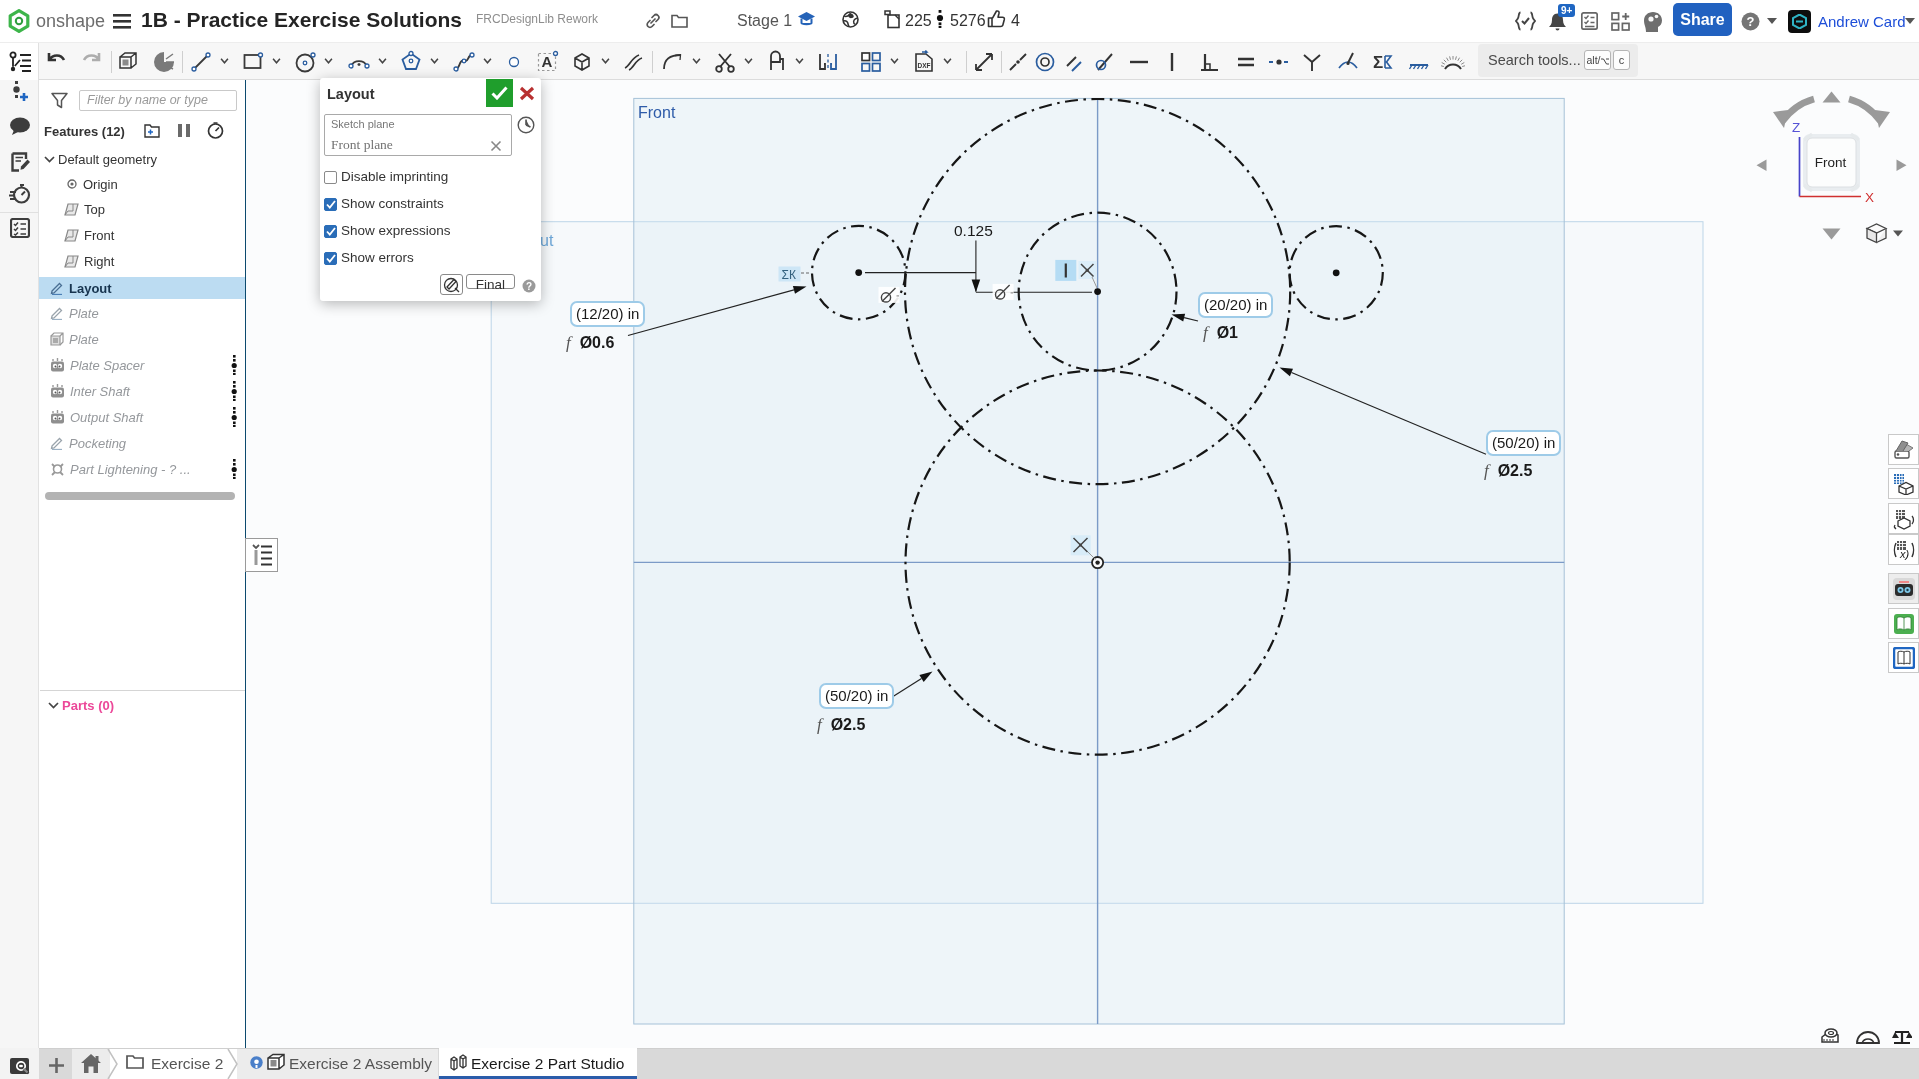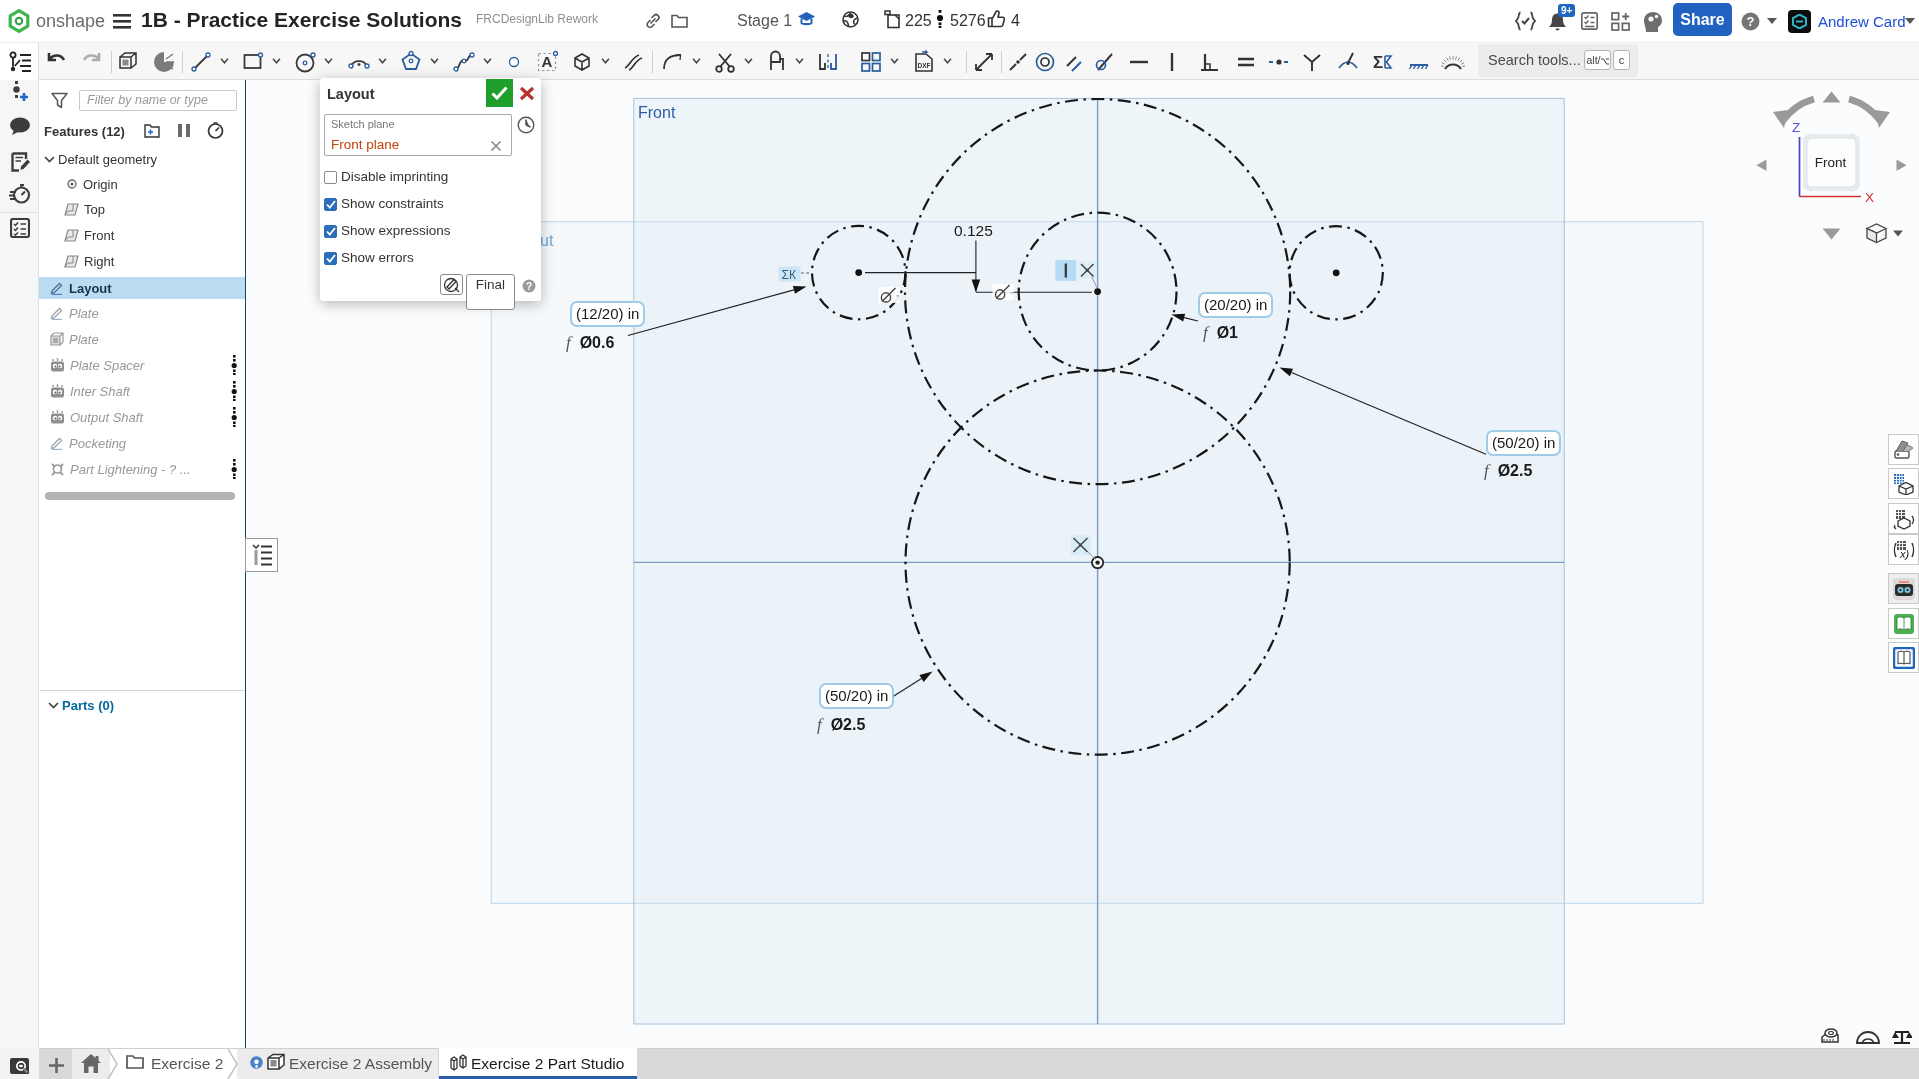--- a/index.html
+++ b/index.html
@@ -497,21 +497,21 @@
         <rect x="3" y="14.5" width="2.6" height="2.6" fill="#111"></rect>
         <rect x="3" y="18" width="2.6" height="2" fill="#111"></rect>
       </svg>
     </div>
     <div class="abs" style="left:6px;top:412px;width:190px;height:8px;background:#b3b3b3;border-radius:4px;"></div>
     <div class="abs" style="left:1px;top:610px;width:205px;height:1px;background:#d5d5d5;"></div>
     <div class="abs" style="left:4px;top:618px;display:flex;align-items:center;">
       <svg width="11" height="7" viewBox="0 0 11 7" style="margin:0 3px 0 5px">
         <path d="M1 1 L5.5 5.5 L10 1" stroke="#444" stroke-width="1.7" fill="none"></path>
       </svg>
-      <span style="font-size:13px;font-weight:700;color:#0369a1;">Parts (0)</span>
+      <span style="font-size:13px;font-weight:700;color:#ec4899;">Parts (0)</span>
     </div>
   </div>
 <div class="abs" style="left:245px;top:538px;width:33px;height:34px;background:#fff;border:1px solid #9a9a9a;z-index:5;"></div>
 <svg class="abs" style="left:251px;top:543px;z-index:6" width="22" height="24" viewBox="0 0 22 24">
     <path d="M2 2 L5 5 L8 2" stroke="#555" stroke-width="1.8" fill="none"></path>
     <rect x="3.5" y="7" width="3" height="15" fill="#999"></rect>
     <path d="M10 3.5 H21 M10 9.5 H21 M10 15.5 H21 M10 21.5 H21" stroke="#333" stroke-width="2"></path>
   </svg>
 <div id="canvas" class="abs"></div>
 <svg class="abs" style="left:246px;top:80px" width="1673" height="968" viewBox="246 80 1673 968">
@@ -666,21 +666,21 @@
 <div class="abs" style="left:327px;top:86px;font-size:14.5px;font-weight:700;color:#333;z-index:21;">Layout</div>
 <div class="abs" style="left:486px;top:79px;width:27px;height:28px;background:#1f9e2c;z-index:21;"></div>
 <svg class="abs" style="left:491px;top:86px;z-index:22" width="17" height="14" viewBox="0 0 17 14">
     <path d="M1.5 7.5 L6 12 L15.5 1.5" stroke="#fff" stroke-width="3" fill="none"></path>
   </svg>
 <svg class="abs" style="left:519px;top:86px;z-index:22" width="16" height="15" viewBox="0 0 16 15">
     <path d="M2 2 L14 13 M14 2 L2 13" stroke="#b83030" stroke-width="3.2"></path>
   </svg>
 <div class="abs" style="left:324px;top:114px;width:188px;height:42px;border:1px solid #a9a9a9;border-radius:2px;background:#fff;z-index:21;"></div>
 <div class="abs" style="left:331px;top:118px;font-size:11px;color:#777;z-index:22;">Sketch plane</div>
-<div class="abs" style="left:331px;top:137px;font-size:13.5px;color:#c2410c;z-index:22;">Front plane</div>
+<div class="abs" style="left:331px;top:137px;font-size:13.5px;color:#737373;z-index:22;font-family:Liberation Serif, serif;">Front plane</div>
 <svg class="abs" style="left:490px;top:140px;z-index:22" width="12" height="12" viewBox="0 0 12 12">
     <path d="M1.5 1.5 L10.5 10.5 M10.5 1.5 L1.5 10.5" stroke="#888" stroke-width="1.6"></path>
   </svg>
 <svg class="abs" style="left:517px;top:116px;z-index:22" width="18" height="18" viewBox="0 0 18 18">
     <circle cx="9" cy="9" r="7.8" fill="none" stroke="#555" stroke-width="1.4"></circle>
     <path d="M9 9 V3.5 M9 9 L13.5 11 Z" fill="#555" stroke="#555" stroke-width="1.6"></path>
     <path d="M9 9 L13 11.5 L9 3.5 Z" fill="#555"></path>
   </svg>
 <div class="abs" style="left:324px;top:171px;width:13px;height:13px;z-index:22;background:#fff;border:1px solid #8a8a8a;border-radius:2px;"></div>
 <div class="abs" style="left:341px;top:169px;font-size:13.5px;color:#333;z-index:22;">Disable imprinting</div>
@@ -697,21 +697,21 @@
 <div class="abs" style="left:324px;top:252px;width:13px;height:13px;z-index:22;background:#2a6db8;border:1px solid #2a6db8;border-radius:2px;"></div>
 <svg class="abs" style="left:326px;top:254px;z-index:23" width="10" height="9" viewBox="0 0 10 9">
     <path d="M1 4.5 L3.8 7.5 L9 1" stroke="#fff" stroke-width="1.8" fill="none"></path>
   </svg>
 <div class="abs" style="left:341px;top:250px;font-size:13.5px;color:#333;z-index:22;">Show errors</div>
 <div class="abs" style="left:440px;top:274px;width:23px;height:21px;border:1px solid #8a8a8a;border-radius:3px;background:#fff;z-index:22;"></div>
 <svg class="abs" style="left:443px;top:276px;z-index:23" width="17" height="17" viewBox="0 0 17 17">
     <circle cx="8" cy="9" r="6.5" fill="none" stroke="#333" stroke-width="1.3"></circle>
     <path d="M4 11 L11 3.5 L13 5.5 L6 13 Z M12 12 L16 16" stroke="#333" stroke-width="1.3" fill="none"></path>
   </svg>
-<div class="abs" style="left:466px;top:274px;width:49px;height:36px;border:1px solid #8a8a8a;border-radius:3px;background:#fff;font-size:13.5px;color:#333;text-align:center;line-height:19px;z-index:22;">Final</div>
+<div class="abs" style="left:466px;top:274px;width:49px;height:15px;border:1px solid #8a8a8a;border-radius:3px;background:#fff;font-size:13.5px;color:#333;text-align:center;line-height:19px;z-index:22;">Final</div>
 <svg class="abs" style="left:522px;top:279px;z-index:22" width="14" height="14" viewBox="0 0 14 14">
     <circle cx="7" cy="7" r="6.5" fill="#9a9a9a"></circle>
     <text x="7" y="10.5" font-size="10" font-weight="700" fill="#fff" text-anchor="middle">?</text>
   </svg>
 <div id="bottombar" class="abs" style="border-top:1px solid #cfcfcf"></div>
 <div class="abs" style="left:0;top:1048px;width:39px;height:31px;background:#f3f3f3;z-index:2;"></div>
 <div class="abs" style="left:10px;top:1058px;width:19px;height:16px;background:#3a3a3a;border-radius:2px;z-index:3;"></div>
 <svg class="abs" style="left:14px;top:1061px;z-index:4" width="16" height="15" viewBox="0 0 16 15">
     <circle cx="7" cy="5" r="4.2" fill="#3a3a3a" stroke="#fff" stroke-width="1.7"></circle>
     <ellipse cx="7" cy="5" rx="2" ry="1.2" fill="#fff"></ellipse>

